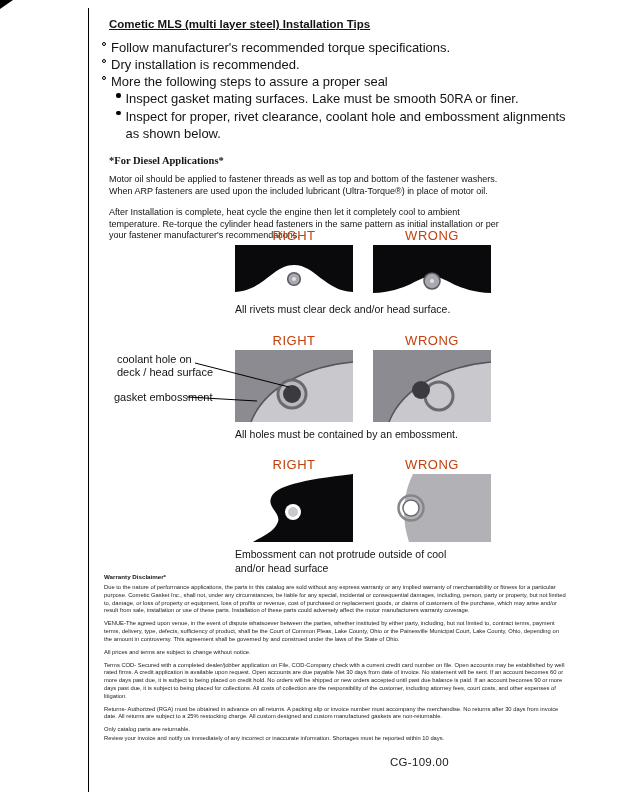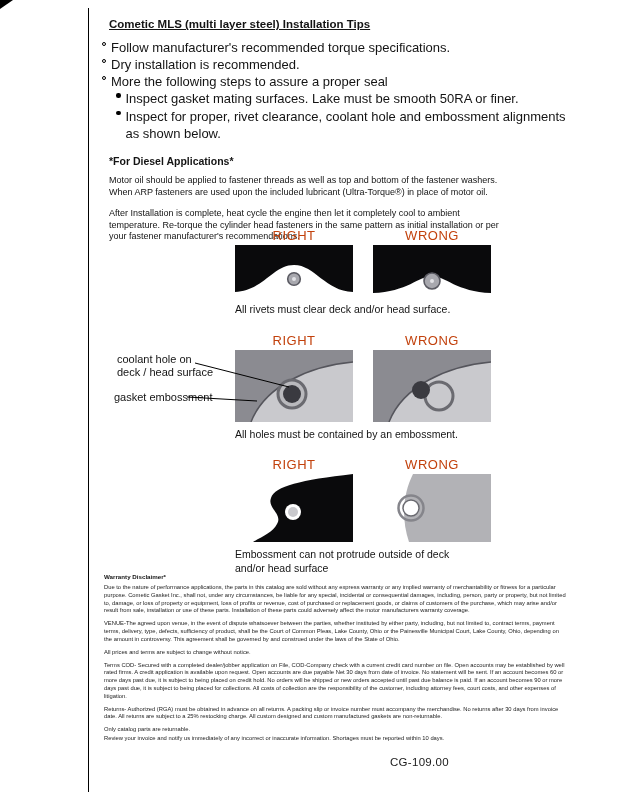--- a/index.html
+++ b/index.html
@@ -16,21 +16,21 @@
   .left-rule { position:absolute; left:88px; top:8px; height:784px; width:1px; background:#000; }
 
   .top-text { position:absolute; left:100px; top:14px; width:478px; }
   .title { font-size:11.5px; font-weight:bold; text-decoration:underline; margin:4px 0 9px 9px; }
 
   .bullet { display:flex; font-size:13px; line-height:1.32; margin:0 0; }
   .bullet.sub { margin-left:14px; }
   .marker-o { flex:none; width:4px; height:4px; border:1px solid #000; border-radius:50%; margin:3px 5px 0 2px; }
   .marker-f { flex:none; width:4.5px; height:4.5px; background:#000; border-radius:50%; margin:3px 5px 0 2px; }
 
-  .diesel-heading { font-size:10.5px; font-weight:bold; margin:13px 0 8px 9px; }
+  .diesel-heading { font-size:10.5px; font-weight:bold; margin:13px 0 8px 9px;font-family:Liberation Serif, serif; }
   .para { font-size:9px; line-height:1.32; margin:0 0 9px 9px; width:402px; }
   .note { margin-top:3px; }
 
   .figures { position:absolute; left:235px; top:228px; width:256px; }
   .fig-row { position:relative; margin-bottom:16px; }
   .fig-labels { display:flex; gap:20px; margin-bottom:2px; }
   .fig-labels span { width:118px; text-align:center; font-size:13px; letter-spacing:0.5px; color:#c2410c; }
   .fig-images { display:flex; gap:20px; }
   .fig-img { display:block; }
   .fig-caption { font-size:10.5px; margin-top:6px; line-height:1.3; }
@@ -154,21 +154,21 @@
           <circle cx="58" cy="38" r="5" fill="#c9c9cd"></circle>
         </svg>
         <svg class="fig-img" width="118" height="68" viewBox="0 0 118 68">
           <rect width="118" height="68" fill="#ffffff"></rect>
           <path d="M118,0 L40,0 C30,20 28,44 36,68 L118,68 Z" fill="#b2b2b6"></path>
           <circle cx="38" cy="34" r="12.5" fill="none" stroke="#85858b" stroke-width="2.5"></circle>
           <circle cx="38" cy="34" r="8" fill="#ffffff" stroke="#6a6a70" stroke-width="1.5"></circle>
         </svg>
       </div>
       <div class="fig-caption">
-        <div>Embossment can not protrude outside of deck</div>
+        <div>Embossment can not protrude outside of cool</div>
         <div>and/or head surface</div>
       </div>
     </div>
   </div>
 
   <div class="warranty">
     <div class="warranty-heading">Warranty Disclaimer*</div>
     <p>Due to the nature of performance applications, the parts in this catalog are sold without any express warranty or any implied warranty of merchantability or fitness for a particular purpose.  Cometic Gasket Inc., shall not, under any circumstances, be liable for any special, incidental or consequential damages, including, person, party or property, but not limited to, damage, or loss of property or equipment, loss of profits or revenue, cost of purchased or replacement goods, or claims of customers of the purchase, which may arise and/or result from sale, installation or use of these parts.  Installation of these parts could adversely affect the motor manufacturers warranty coverage.</p>
     <p>VENUE-The agreed upon venue, in the event of dispute whatsoever between the parties, whether instituted by either party, including, but not limited to, contract terms, payment terms, delivery, type, defects, sufficiency of product, shall be the Court of Common Pleas, Lake County, Ohio or the Painesville Municipal Court, Lake County, Ohio, depending on the amount in controversy. This agreement shall be governed by and construed under the laws of the State of Ohio.</p>
     <p>All prices and terms are subject to change without notice.</p>

